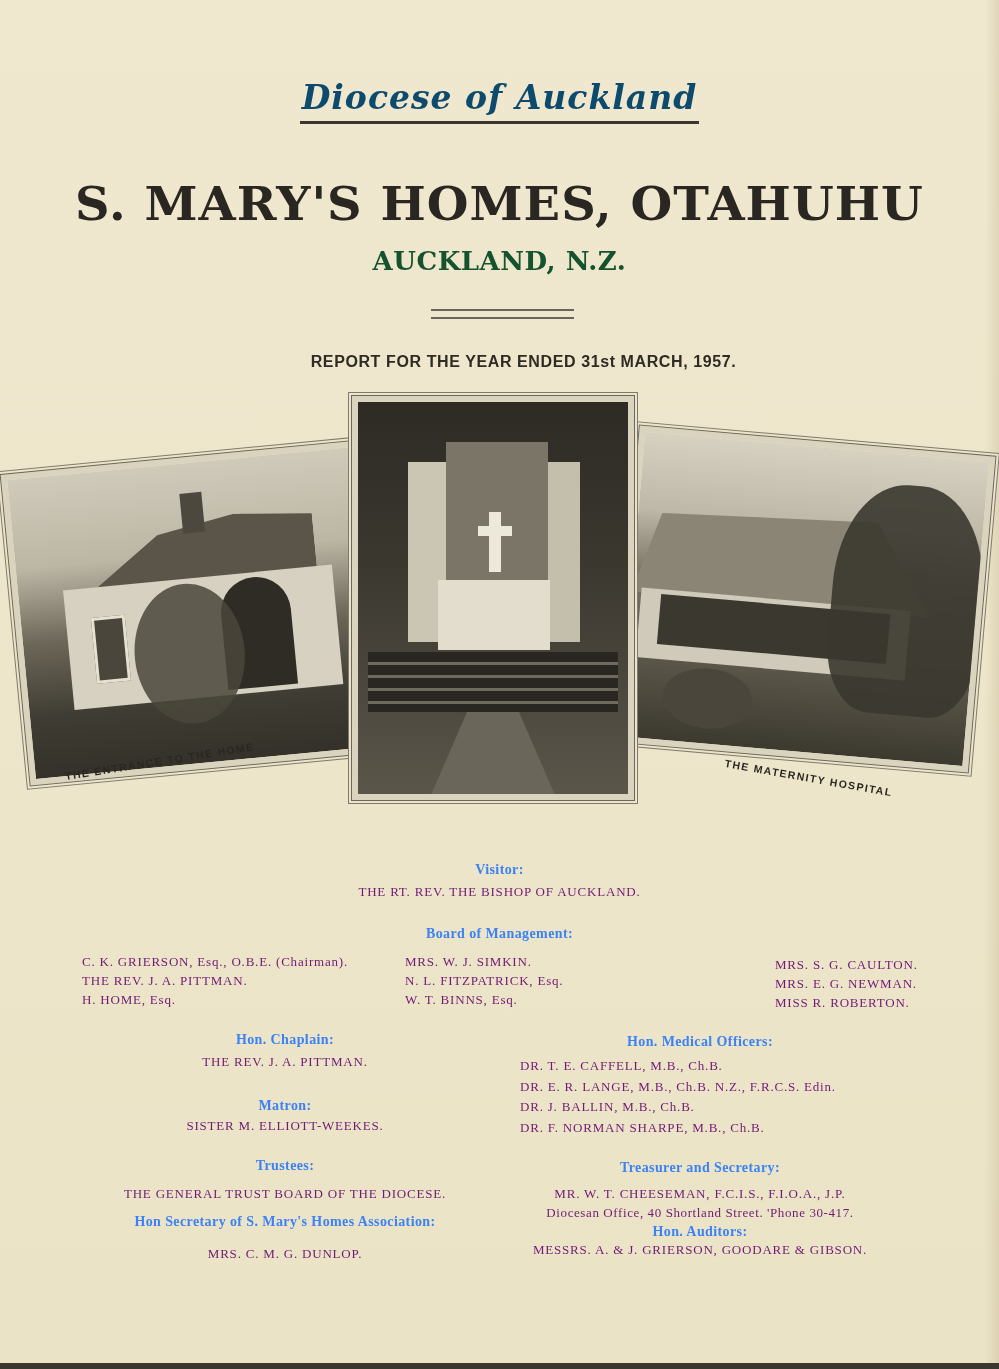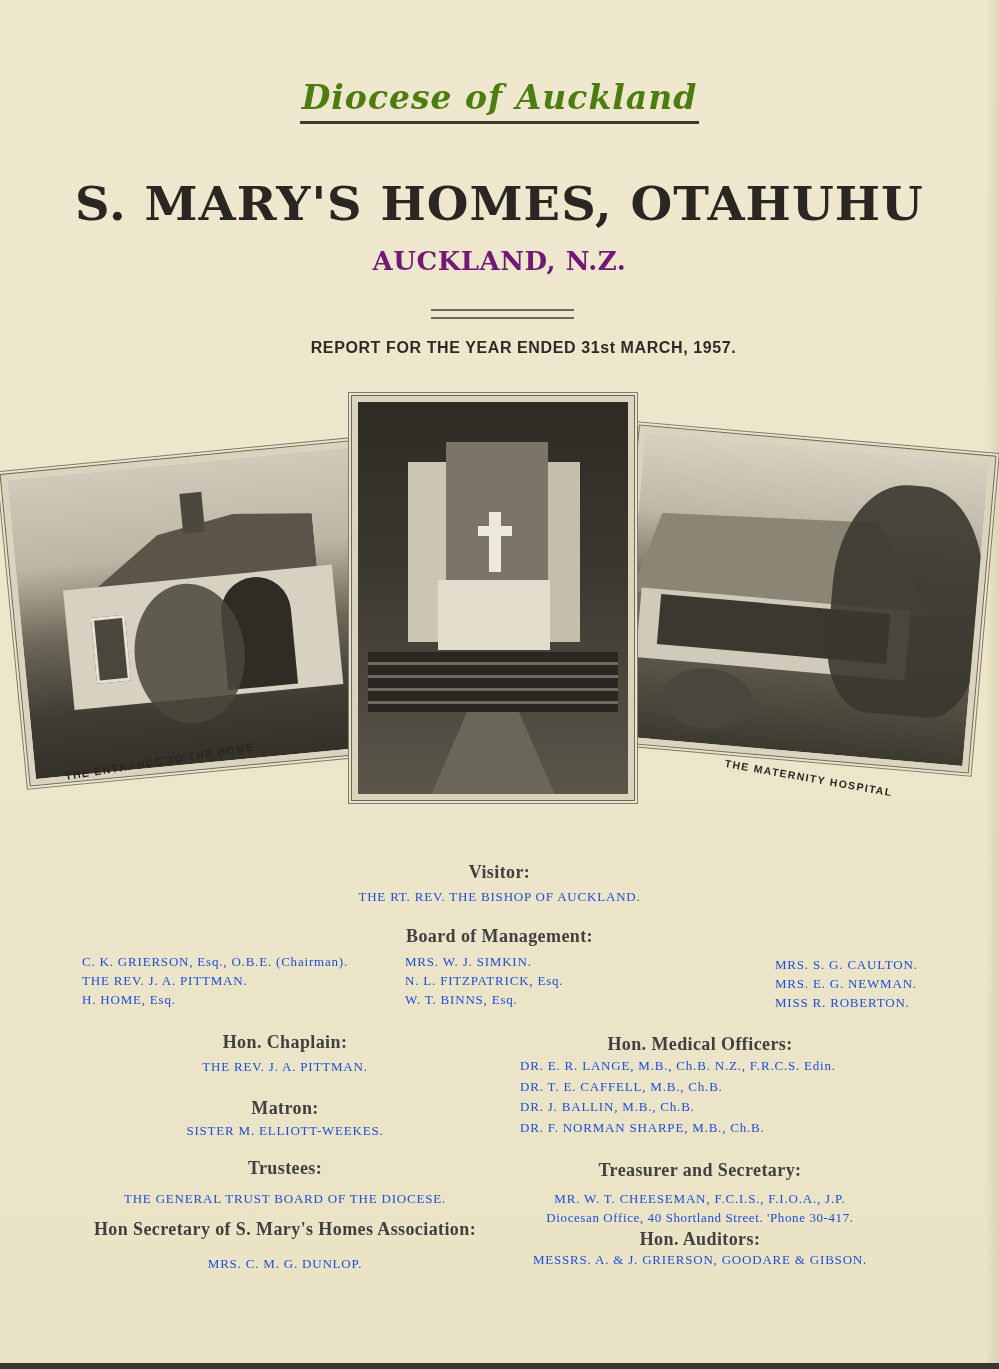--- a/index.html
+++ b/index.html
@@ -11,36 +11,36 @@
   }
   .page-edge { position:absolute; left:0; right:0; bottom:0; height:6px; background:#3a3630; }
   .right-shade { position:absolute; top:0; right:0; width:14px; height:100%;
     background: linear-gradient(90deg, rgba(0,0,0,0) 0%, rgba(150,130,90,0.18) 100%); }
 
   .abs { position:absolute; }
   .center { left:0; right:0; text-align:center; }
 
   .diocese {
     top:78px; font-family:"DejaVu Serif", serif; font-weight:bold; font-size:33px;
-    letter-spacing:1px; color:#4d7c0f;
+    letter-spacing:1px; color:#0c4a6e;
   }
   .diocese span { display:inline-block; border-bottom:3px solid #3a3630; padding:0 2px 4px; font-style:italic; }
 
   .main-title {
     top:176px; font-family:"DejaVu Serif", serif; font-weight:bold; font-size:47px;
     letter-spacing:1px; color:#2a2621; transform:scaleX(1.02);
   }
   .sub-title {
     top:246px; font-family:"DejaVu Serif", serif; font-weight:bold; font-size:26px;
-    letter-spacing:0.5px; color:#701a75;
+    letter-spacing:0.5px; color:#14532d;
   }
   .double-rule { top:309px; left:431px; width:143px; height:6px;
     border-top:2px solid #6a655a; border-bottom:2px solid #6a655a; }
   .report-line {
-    top:339px; font-family:"Liberation Sans", sans-serif; font-weight:bold; font-size:16px;
+    top:353px; font-family:"Liberation Sans", sans-serif; font-weight:bold; font-size:16px;
     letter-spacing:0.6px; color:#2e2a24;margin-left:48px;
   }
 
   
   .photo { position:absolute; border:6px solid #dad3bd; outline:1px solid #6d675b; box-shadow: 0 0 0 3px #ebe4ca, 0 0 0 4px #807a6c; overflow:hidden; }
   .photo-left { left:14px; top:440px; width:345px; height:300px; transform:rotate(-5.5deg); transform-origin:right center;
     background: linear-gradient(180deg,#cfcab9 0%, #bcb7a5 30%, #6c6758 55%, #3f3c33 80%, #34312a 100%); }
   .photo-right { left:626px; top:425px; width:345px; height:305px; transform:rotate(5deg); transform-origin:left center;
     background: linear-gradient(180deg,#d6d1c0 0%, #bdb8a7 25%, #7d7868 45%, #5f5a4d 70%, #3c392f 100%); }
   .photo-center { left:352px; top:396px; width:270px; height:392px;
@@ -69,22 +69,22 @@
   .pews { left:10px; top:250px; width:250px; height:60px; background:
       repeating-linear-gradient(180deg,#2a2722 0 10px,#6e6a5d 10px 13px); }
   .aisle { left:70px; top:310px; width:130px; height:90px; background:#6a665a; clip-path: polygon(30% 0,70% 0,100% 100%,0 100%); }
 
   .caption { position:absolute; font-family:"Liberation Sans", sans-serif; font-weight:bold; font-size:10.5px;
     letter-spacing:1.4px; color:#2a2722; white-space:nowrap; }
   .cap-left { left:66px; top:770px; transform:rotate(-9deg); transform-origin:left bottom; }
   .cap-right { left:726px; top:757px; transform:rotate(10deg); transform-origin:left top; }
 
   
-  .head { font-family:"Liberation Serif", serif; font-weight:bold; font-size:18px; color:#404040; letter-spacing:0.4px; }
-  .line { font-family:"Liberation Serif", serif; font-size:13px; color:#1d4ed8; letter-spacing:0.8px; }
+  .head { font-family:"Liberation Serif", serif; font-weight:bold; font-size:14px; color:#3b82f6; letter-spacing:0.4px; }
+  .line { font-family:"Liberation Serif", serif; font-size:13px; color:#701a75; letter-spacing:0.8px; }
   .block-center { text-align:center; }
 
   .board-col { position:absolute; }
   .board-col div { line-height:19px; }
 </style>
 </head>
 <body>
 
 <div class="right-shade"></div>
 
@@ -157,22 +157,22 @@
   <div class="head">Trustees:</div>
   <div class="line" style="margin-top:12px;">THE GENERAL TRUST BOARD OF THE DIOCESE.</div>
   <div class="head" style="margin-top:12px;">Hon Secretary of S. Mary's Homes Association:</div>
   <div class="line" style="margin-top:16px;">MRS. C. M. G. DUNLOP.</div>
 </div>
 
 <div class="abs block-center" style="left:495px; width:410px; top:1034px;">
   <div class="head">Hon. Medical Officers:</div>
 </div>
 <div class="abs line" style="left:520px; top:1056px; line-height:20.5px;">
+  <div>DR. T. E. CAFFELL, M.B., Ch.B.</div>
   <div>DR. E. R. LANGE, M.B., Ch.B. N.Z., F.R.C.S. Edin.</div>
-  <div>DR. T. E. CAFFELL, M.B., Ch.B.</div>
   <div>DR. J. BALLIN, M.B., Ch.B.</div>
   <div>DR. F. NORMAN SHARPE, M.B., Ch.B.</div>
 </div>
 <div class="abs block-center" style="left:495px; width:410px; top:1160px;">
   <div class="head">Treasurer and Secretary:</div>
   <div class="line" style="margin-top:10px;">MR. W. T. CHEESEMAN, F.C.I.S., F.I.O.A., J.P.</div>
   <div class="line" style="margin-top:3px; letter-spacing:0.6px;">Diocesan Office, 40 Shortland Street.  'Phone 30-417.</div>
   <div class="head" style="margin-top:3px;">Hon. Auditors:</div>
   <div class="line" style="margin-top:2px;">MESSRS. A. &amp; J. GRIERSON, GOODARE &amp; GIBSON.</div>
 </div>

